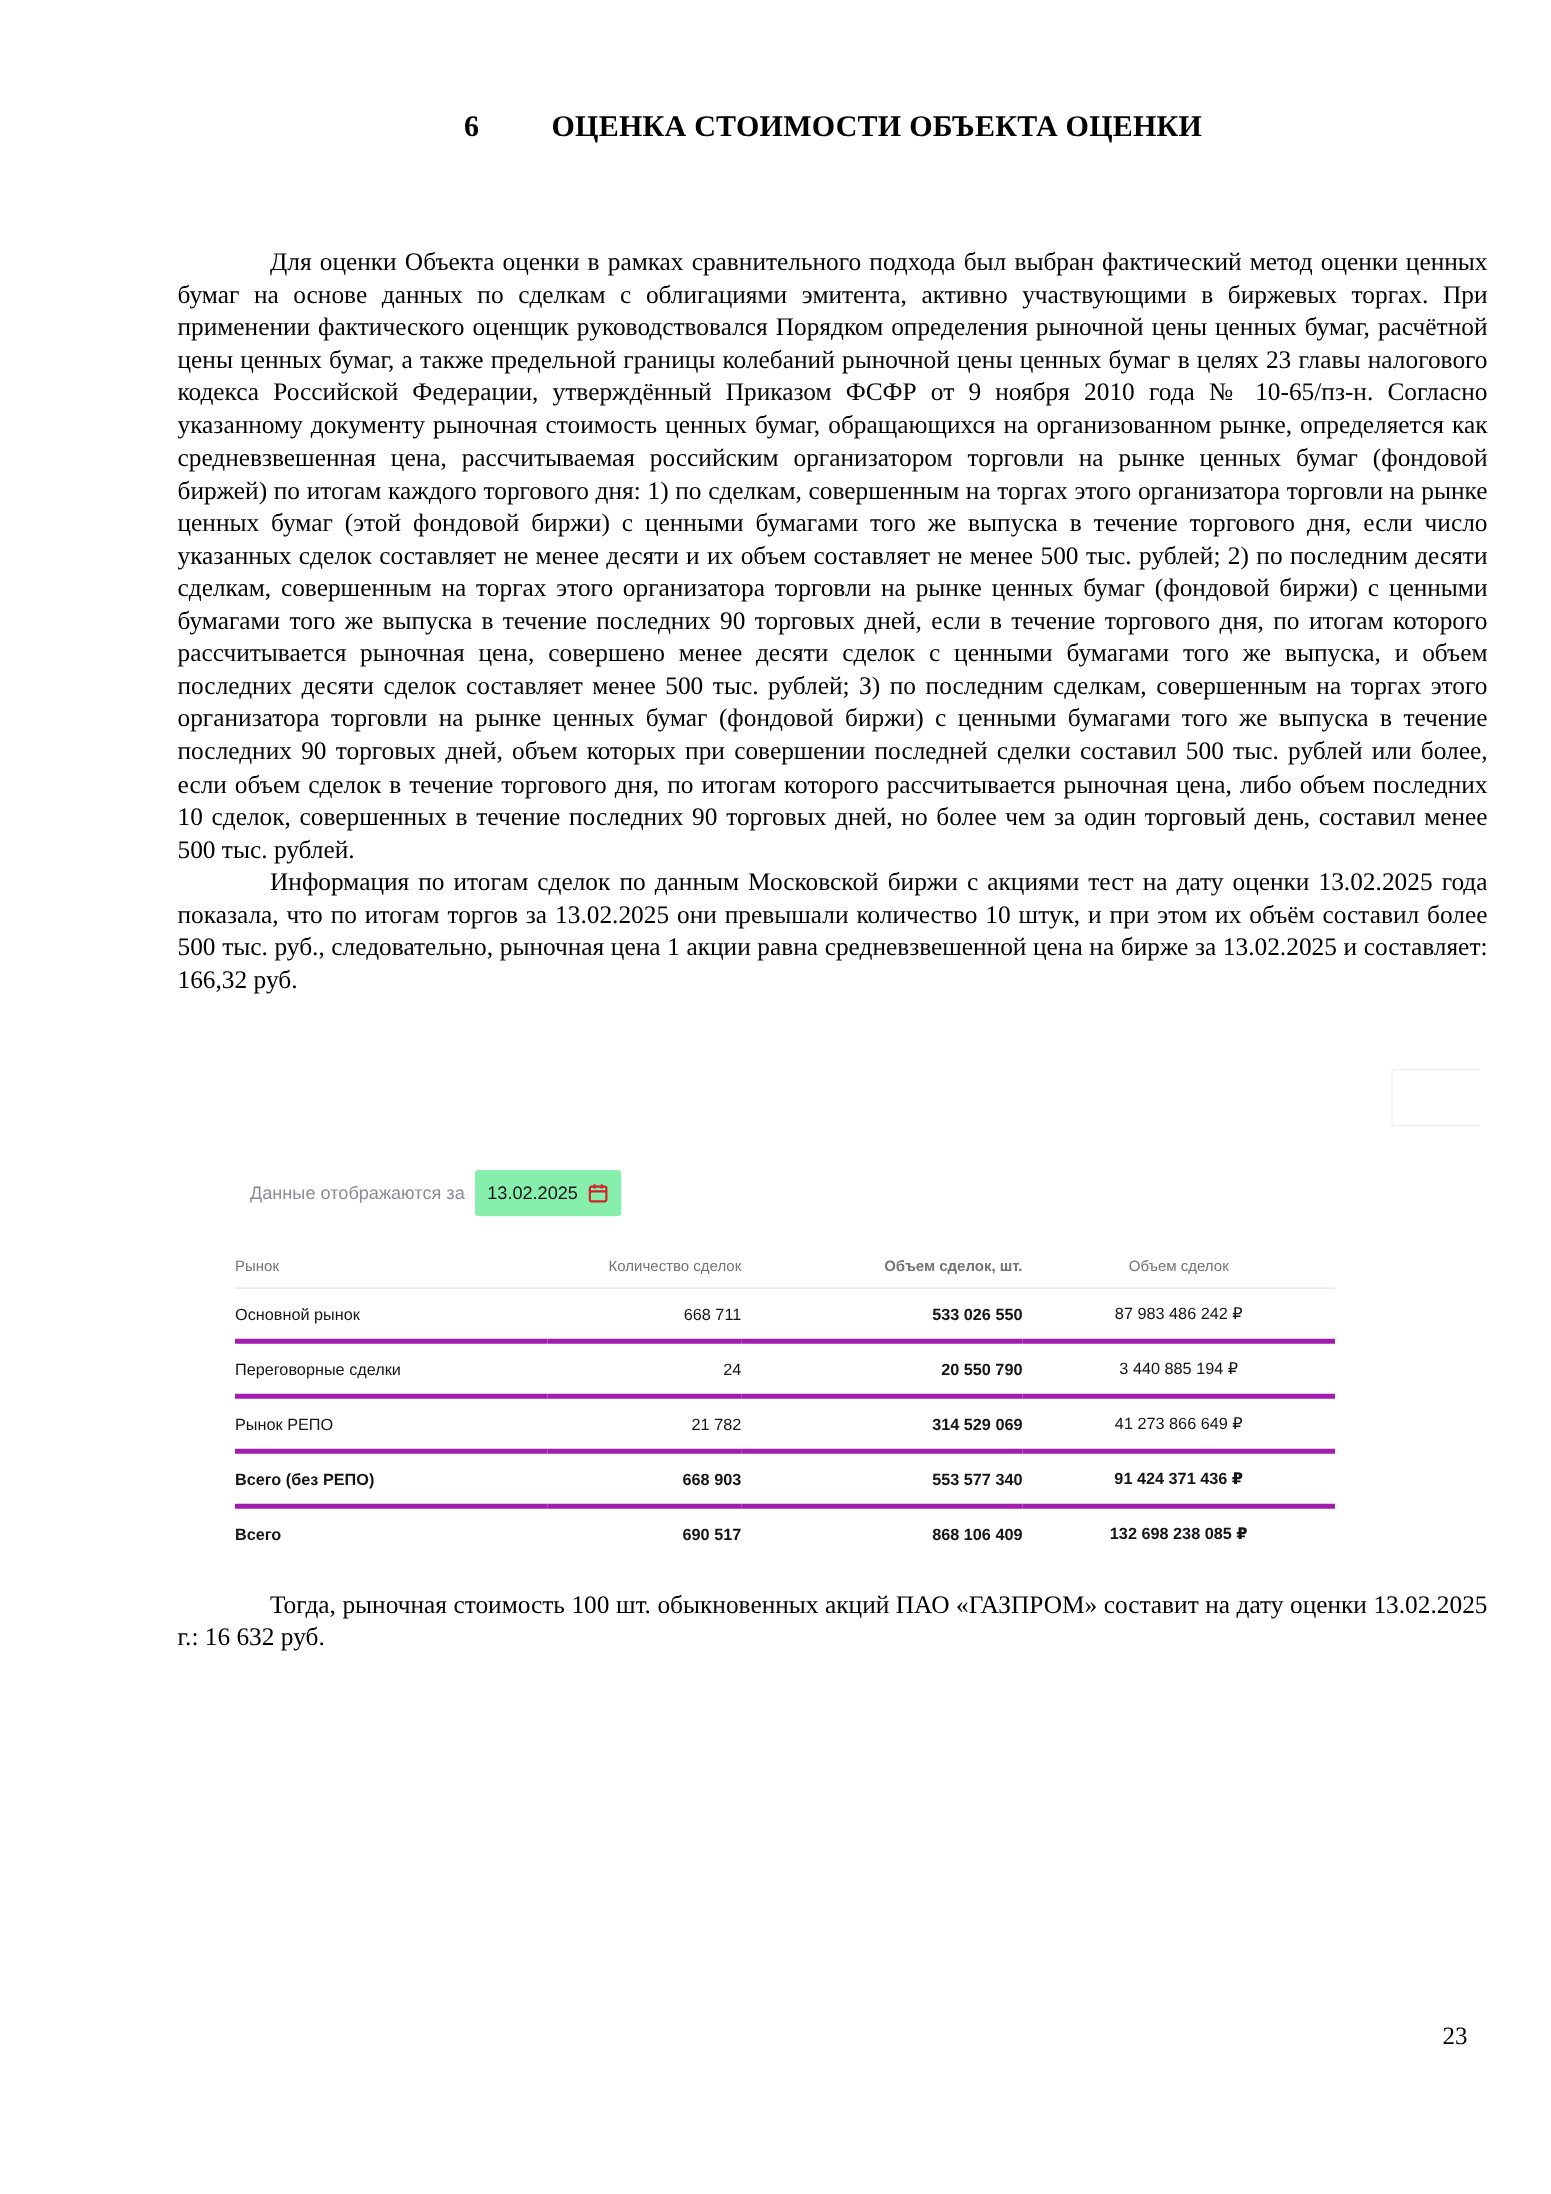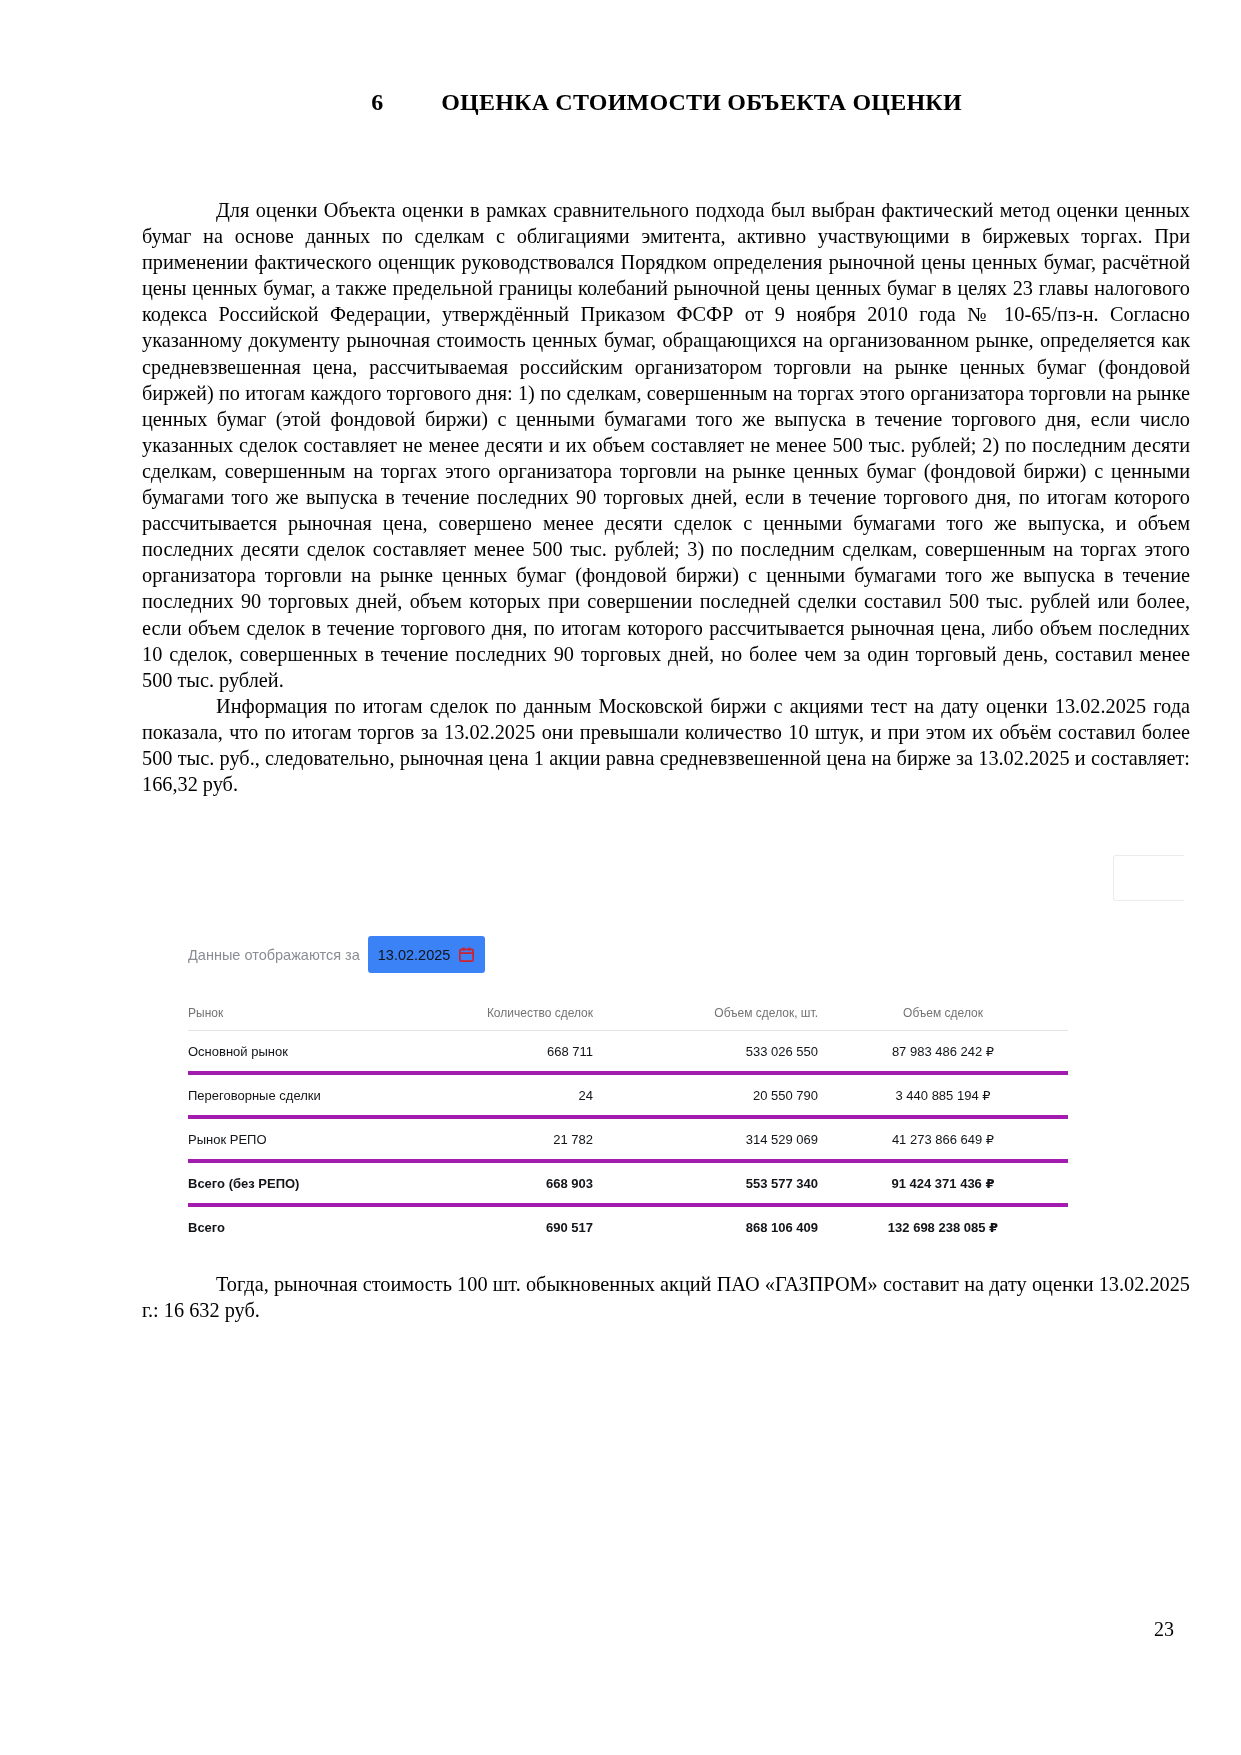--- a/index.html
+++ b/index.html
@@ -18,37 +18,37 @@
   .body-text { position: absolute; left: 96px; width: 1048px; font-size: 20.3px;
                line-height: 26.1px; text-align: justify; }
   .body-text p { margin: 0; text-indent: 74px; }
   #para-block { top: 197px; }
   #final-para { top: 1271px; }
 
   
   .shot { position: absolute; left: 140px; top: 870px; width: 1004px; height: 360px; }
   .shot-title { position: absolute; left: 6px; top: 10px; font-size: 34px; font-weight: bold;
                 color: #121418; letter-spacing: 0.3px; }
-  .shot-filter { position: absolute; left: 2px; top: 66px; display: flex; align-items: center; }
+  .shot-filter { position: absolute; left: 14px; top: 66px; display: flex; align-items: center; }
   .shot-filter-label { font-size: 14.5px; color: #8a8d93; margin-right: 8px; }
-  .date-chip { background: #3b82f6; border-radius: 3px; padding: 0 10px; height: 37px;
+  .date-chip { background: #86efac; border-radius: 3px; padding: 0 10px; height: 37px;
                display: flex; align-items: center; font-size: 14.5px; color: #121418; }
   .date-chip .cal { margin-left: 8px; width: 17px; height: 17px; }
   .ghost-box { position: absolute; left: 927px; top: -15px; width: 70px; height: 44px;
                border: 1px solid #ececec; border-right: none; border-radius: 3px 0 0 3px; }
 
   table.vol { position: absolute; left: 2px; top: 126px; width: 880px; border-collapse: collapse;
               font-size: 13px; color: #121418; }
   table.vol th { font-weight: normal; color: #737373; font-size: 12px; height: 34px; padding: 0;
                  border-bottom: 1px solid #e3e4e6; }
   table.vol td { height: 40px; padding: 0; border-bottom: 4px solid #a21caf; }
   table.vol tr:last-child td { border-bottom: none; }
   table.vol .c0 { text-align: left; width: 250px; }
   table.vol .c1 { text-align: right; width: 155px; }
-  table.vol .c2 { text-align: right; width: 225px; }
+  table.vol .c2 { text-align: right; width: 225px; font-weight: bold; }
   table.vol .c3 { text-align: center; width: 250px; }
   table.vol tr.bold td { font-weight: bold; }
 
   .page-num { position: absolute; left: 1108px; top: 1618px; font-size: 20px; }
 </style>
 </head>
 <body>
 
 <div class="page">
 

